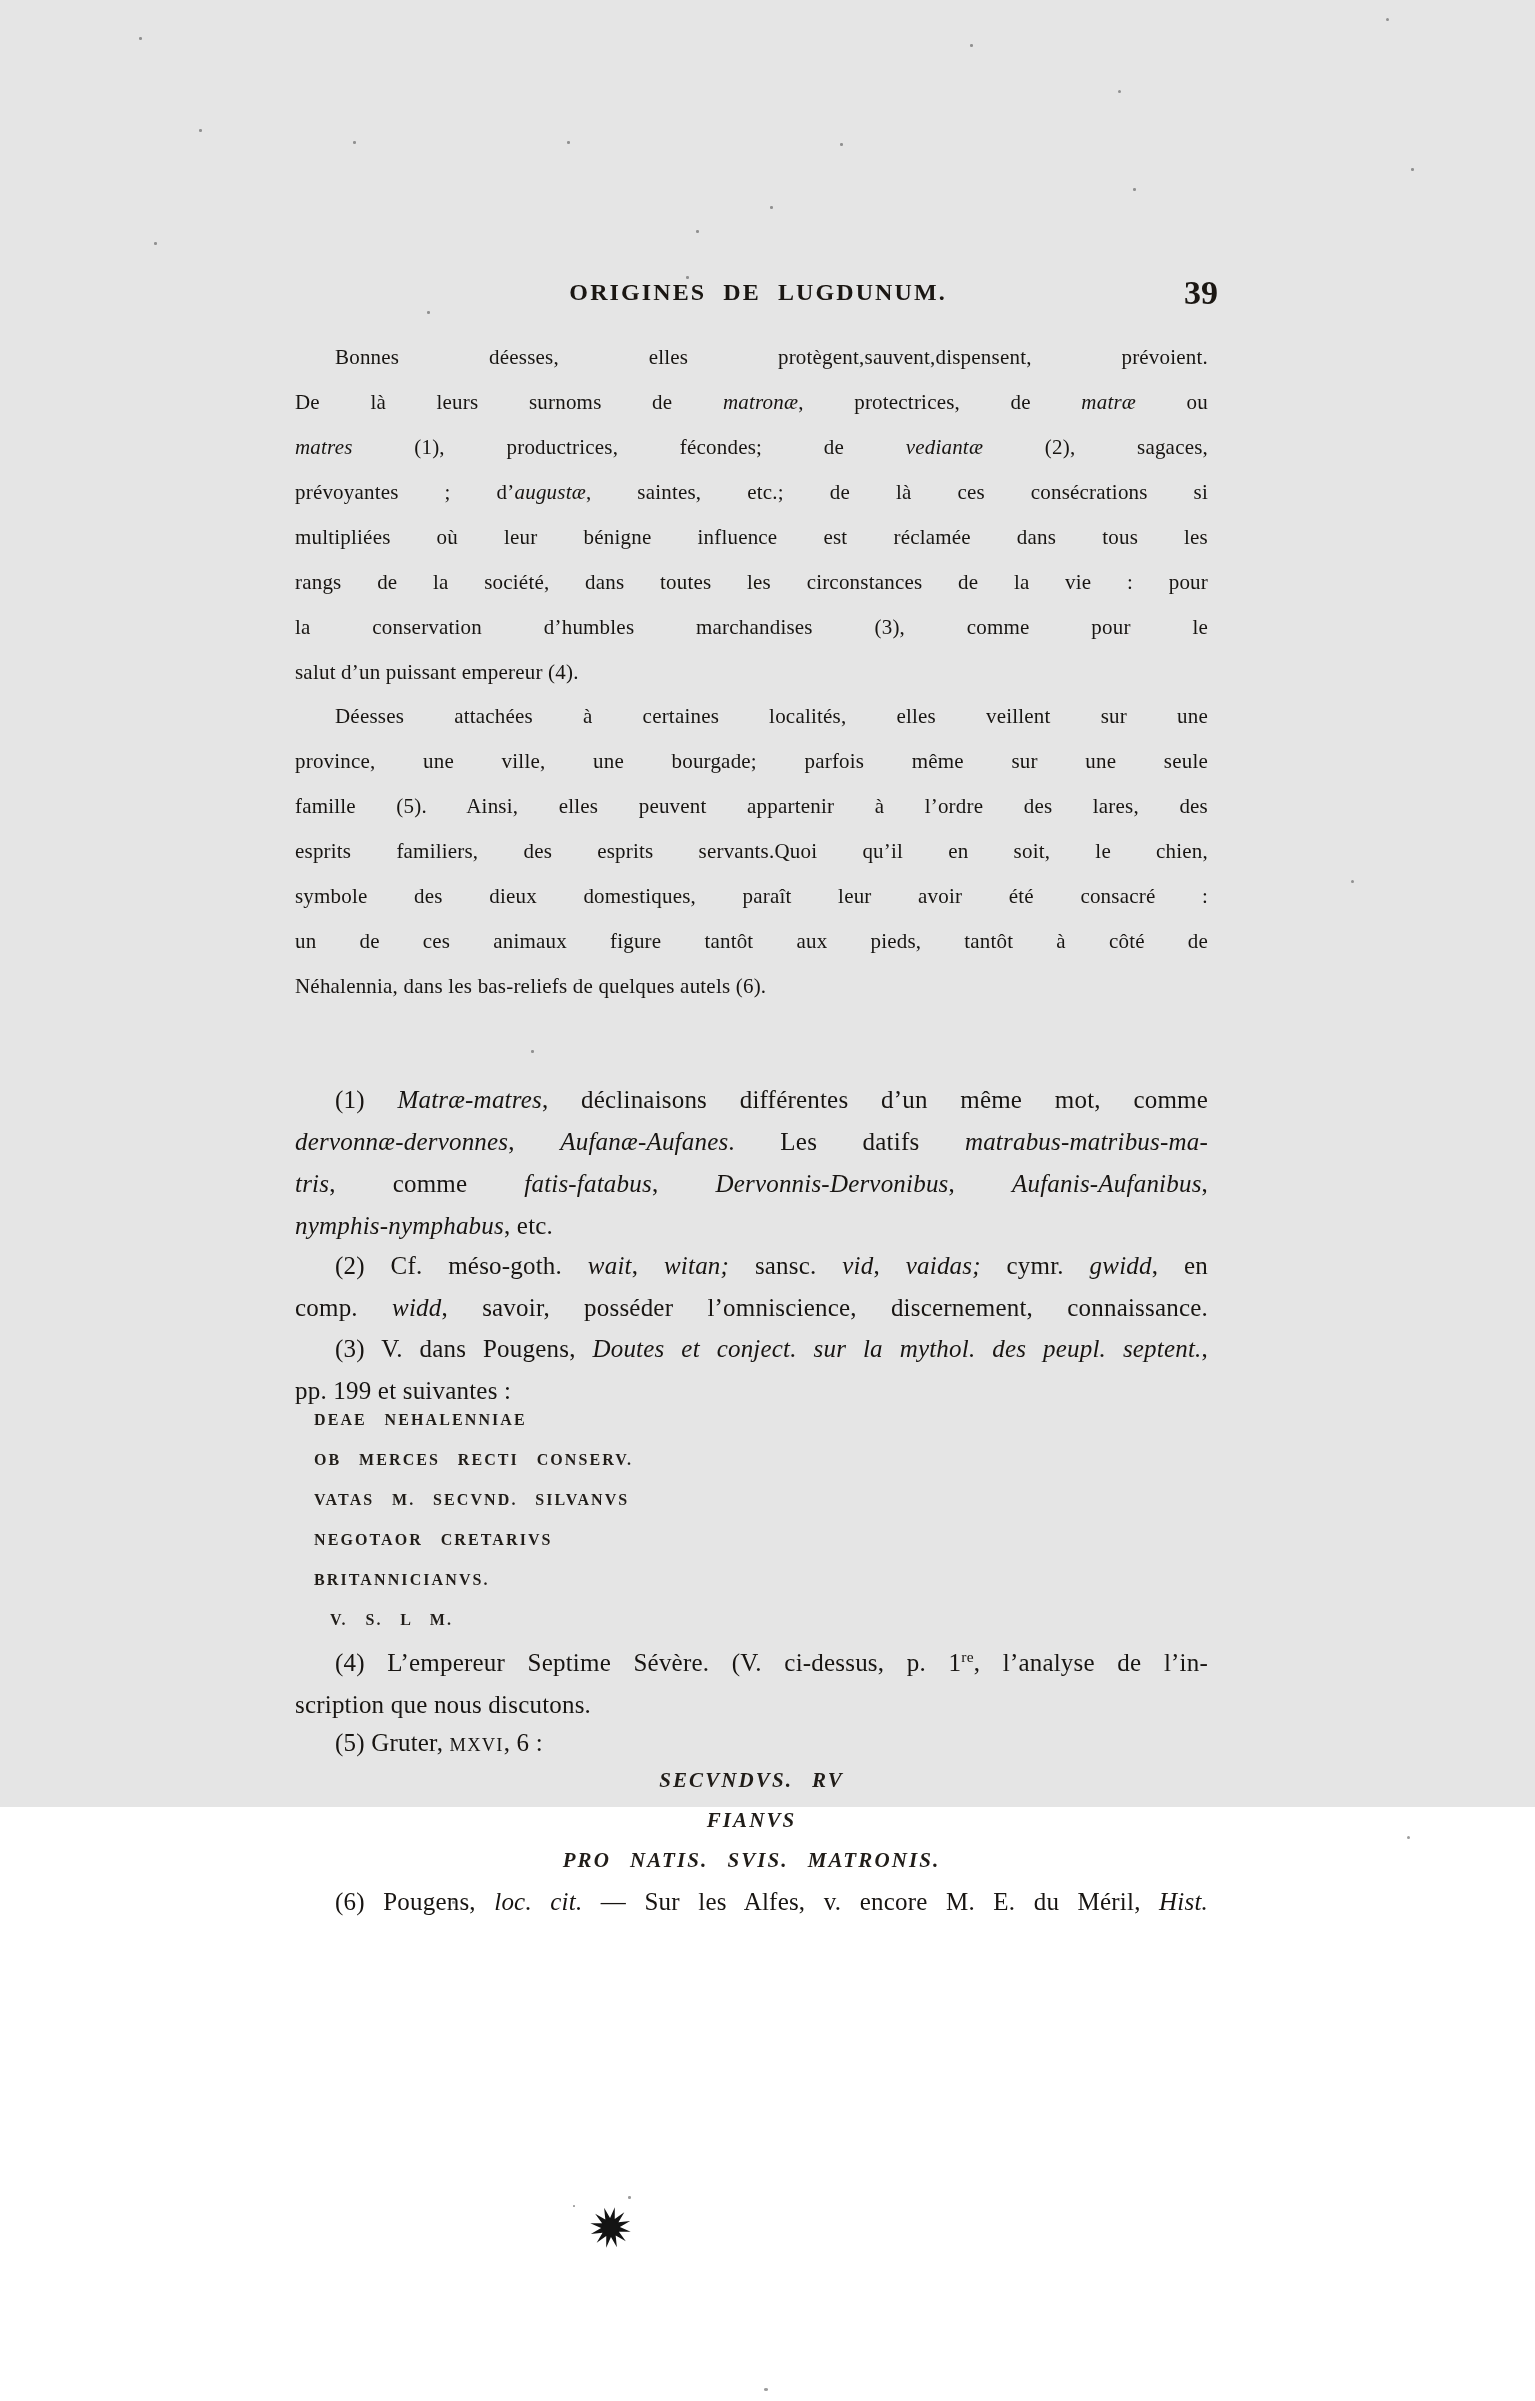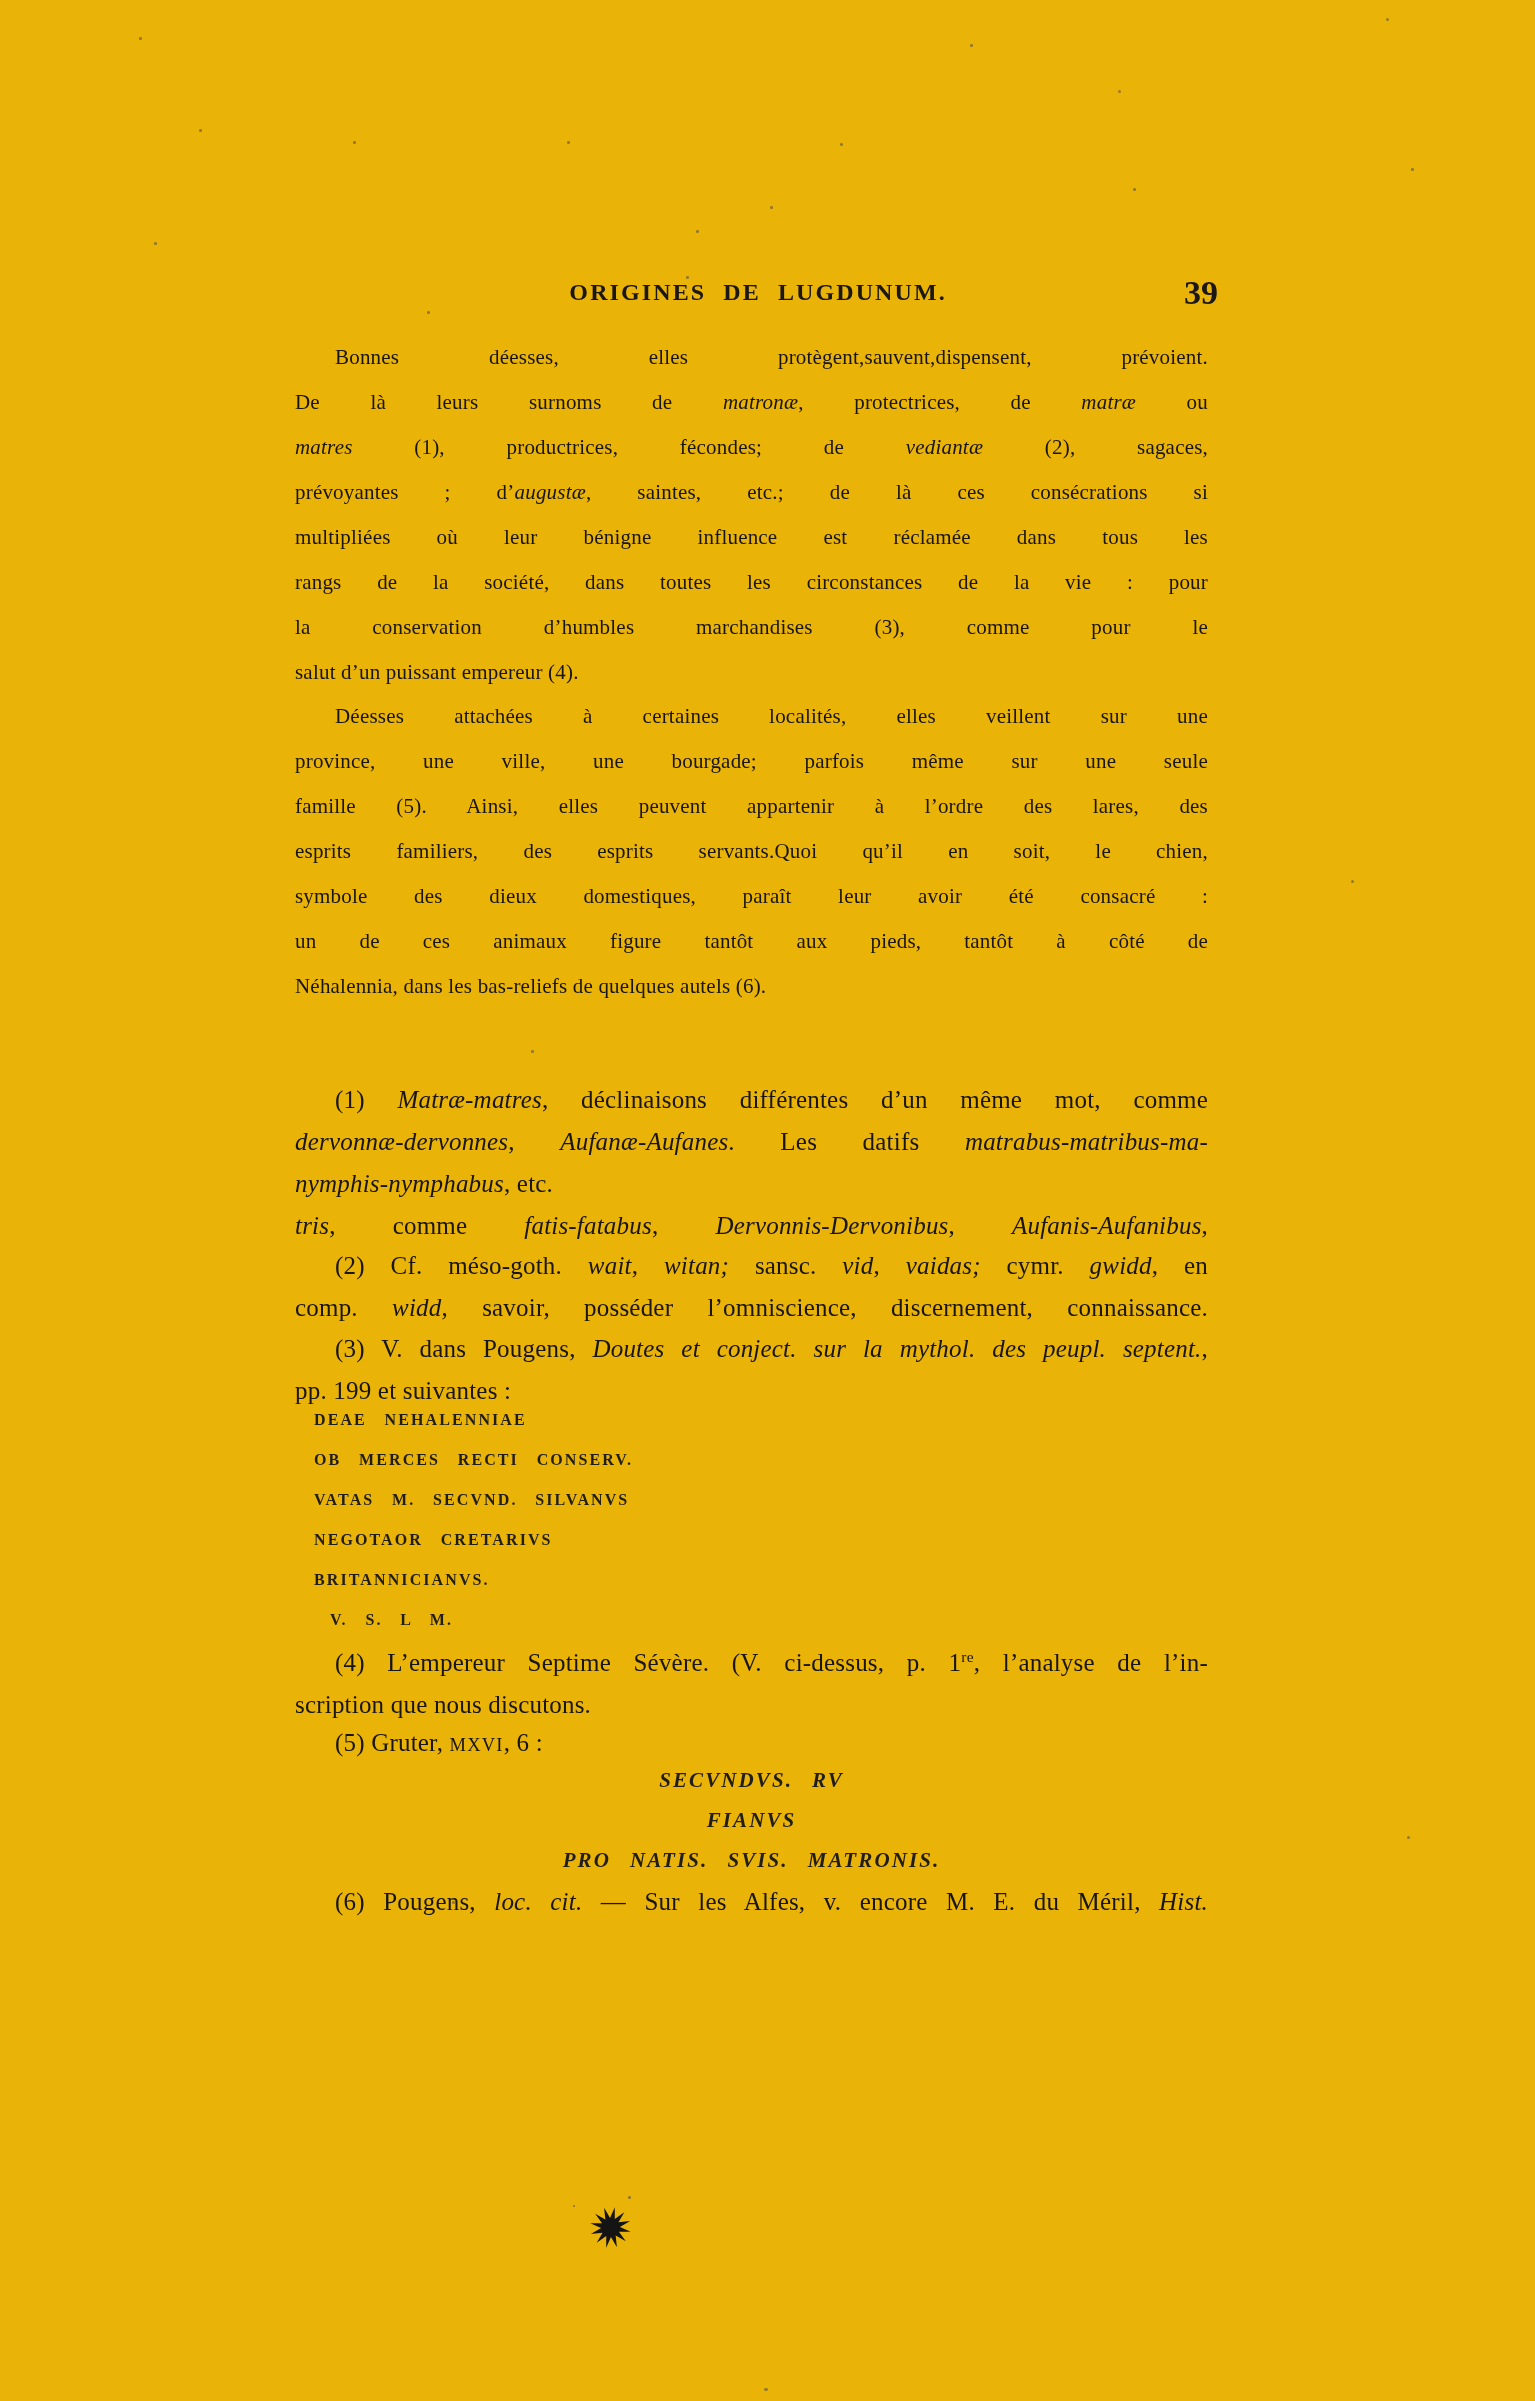--- a/index.html
+++ b/index.html
@@ -6,22 +6,22 @@
     margin: 0;
     padding: 0;
     width: 1536px;
     height: 2401px;
     background: #ffffff;
     overflow: hidden;
   }
   .page {
     position: relative;
     width: 1536px;
-    height: 2401px;
-    background: #eab308;
+    height: 1807px;
+    background: #e5e5e5;
     font-family: "Liberation Serif", "DejaVu Serif", serif;
     color: #181512;
   }
   .content {
     position: absolute;
     left: 295px;
     top: 0;
     width: 913px;
     height: 100%;
   }
@@ -145,22 +145,22 @@
           <div class="line fill">province, une ville, une bourgade; parfois même sur une seule</div>
           <div class="line fill">famille (5). Ainsi, elles peuvent appartenir à l’ordre des lares, des</div>
           <div class="line fill">esprits familiers, des esprits servants.Quoi qu’il en soit, le chien,</div>
           <div class="line fill">symbole des dieux domestiques, paraît leur avoir été consacré :</div>
           <div class="line fill">un de ces animaux figure tantôt aux pieds, tantôt à côté de</div>
           <div class="line">Néhalennia, dans les bas-reliefs de quelques autels (6).</div>
         </section>
         <section class="block footnote" style="top: 1079px;">
           <div class="line fill indent">(1) <i>Matræ-matres</i>, déclinaisons différentes d’un même mot, comme</div>
           <div class="line fill"><i>dervonnæ-dervonnes</i>, <i>Aufanæ-Aufanes</i>. Les datifs <i>matrabus-matribus-ma-</i></div>
+          <div class="line fill"><i>tris</i>, comme <i>fatis-fatabus</i>, <i>Dervonnis-Dervonibus</i>, <i>Aufanis-Aufanibus</i>,</div>
           <div class="line"><i>nymphis-nymphabus</i>, etc.</div>
-          <div class="line fill"><i>tris</i>, comme <i>fatis-fatabus</i>, <i>Dervonnis-Dervonibus</i>, <i>Aufanis-Aufanibus</i>,</div>
         </section>
         <section class="block footnote" style="top: 1245px;">
           <div class="line fill indent">(2) Cf. méso-goth. <i>wait</i>, <i>witan;</i> sansc. <i>vid</i>, <i>vaidas;</i> cymr. <i>gwidd</i>, en</div>
           <div class="line fill">comp. <i>widd</i>, savoir, posséder l’omniscience, discernement, connaissance.</div>
         </section>
         <section class="block footnote" style="top: 1328px;">
           <div class="line fill indent">(3) V. dans Pougens, <i>Doutes et conject. sur la mythol. des peupl. septent.</i>,</div>
           <div class="line">pp. 199 et suivantes :</div>
         </section>
         <section class="block inscription align-left" style="top: 1400px; padding-left: 19px;">

